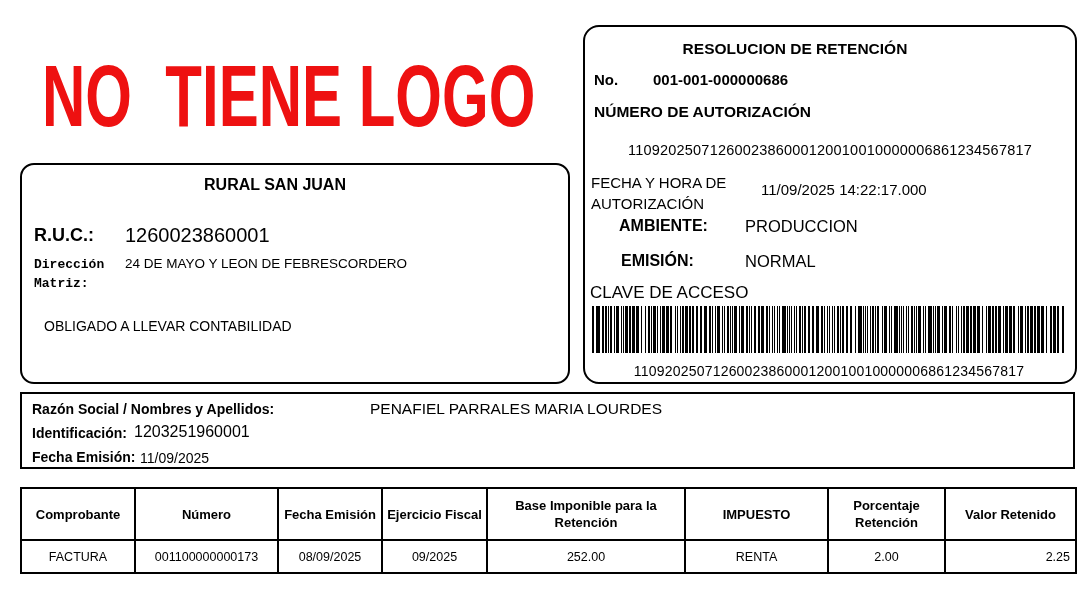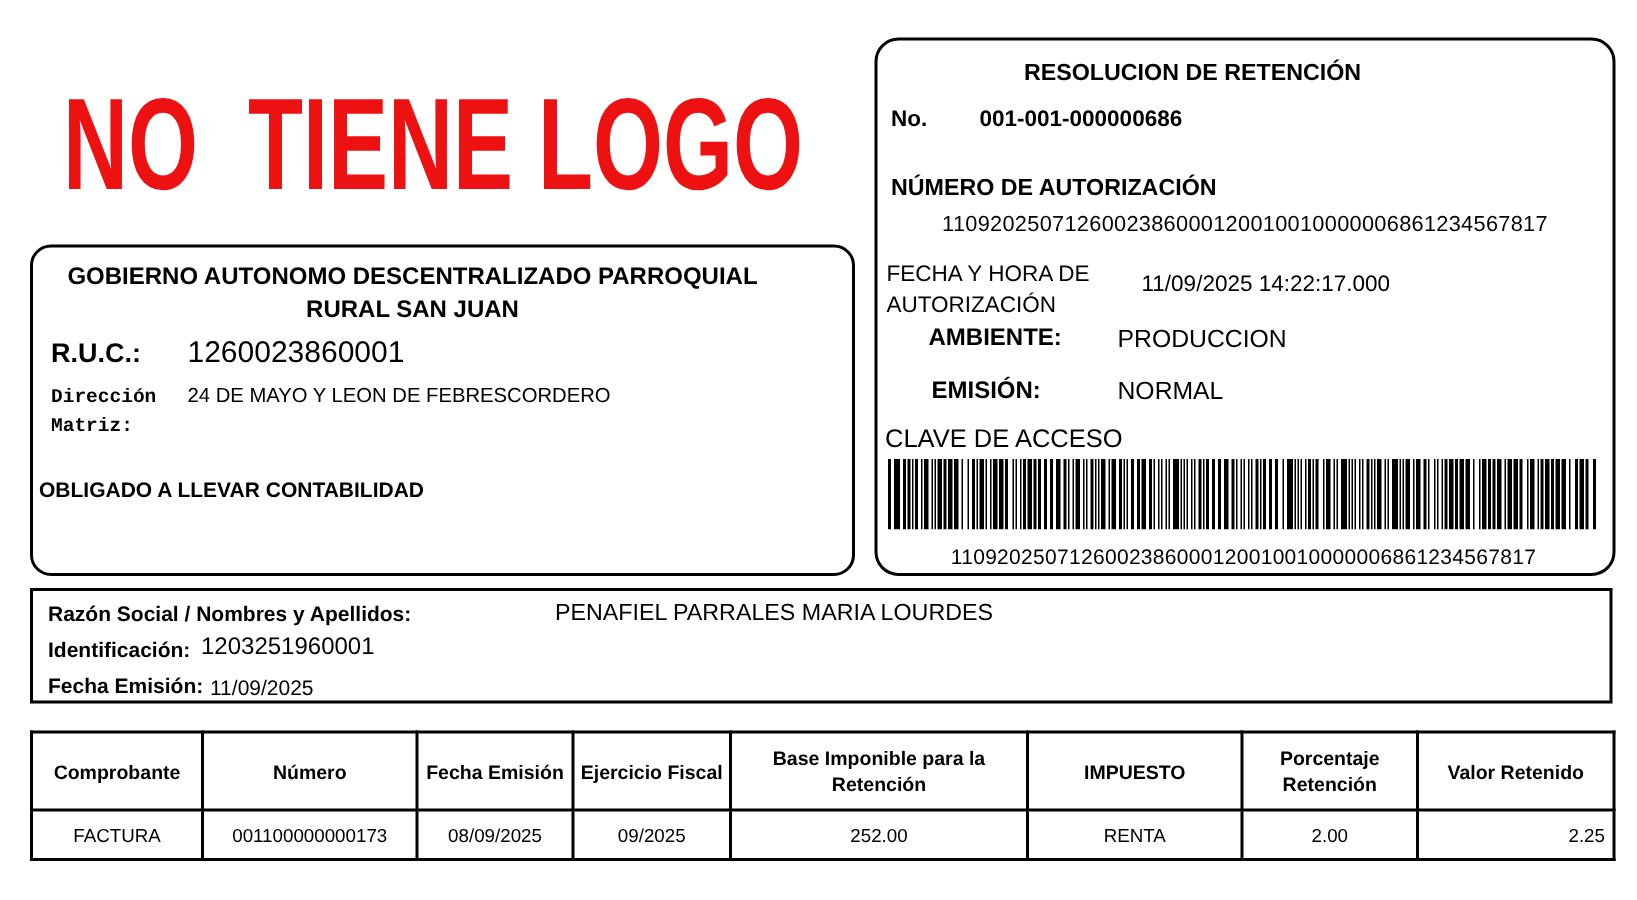--- a/index.html
+++ b/index.html
@@ -26,32 +26,32 @@
     border:2px solid #000; border-radius:14px; box-sizing:border-box;
   }
   .emisor-nombre {
     position:absolute; top:9px; left:0; right:0; padding-right:40px;
     text-align:center; font-weight:bold; font-size:16px; line-height:22px;
   }
   .ruc-label { position:absolute; left:12px; top:60px; font-size:18px; font-weight:bold; }
   .ruc-value { position:absolute; left:103px; top:59px; font-size:20px; }
   .dir-label { position:absolute; left:12px; top:90px; width:82px; font-size:13px; font-weight:bold; line-height:19px;font-family:Liberation Mono, monospace; }
   .dir-value { position:absolute; left:103px; top:91px; font-size:13.5px; }
-  .obligado  { position:absolute; left:4px; top:153px; font-size:14px; font-weight:bold; }
+  .obligado  { position:absolute; left:22px; top:153px; font-size:14px; font-weight:normal; }
   .agente    { position:absolute; left:0; right:0; top:198px; padding-right:40px; text-align:center; font-size:14px; font-weight:bold; }
 
   
   .box-comprobante {
     position:absolute; left:583px; top:25px; width:494px; height:359px;
     border:2px solid #000; border-radius:16px; box-sizing:border-box;
   }
   .comp-titulo     { position:absolute; top:13px; left:0; right:0; padding-right:70px; text-align:center; font-weight:bold; font-size:15.5px; }
   .comp-no-label   { position:absolute; left:9px;  top:44px;  font-weight:bold; font-size:15px; }
   .comp-numero     { position:absolute; left:68px; top:44px;  font-weight:bold; font-size:15px; }
-  .comp-auth-label { position:absolute; left:9px;  top:76px;  font-weight:bold; font-size:15.5px;margin-top:14px; }
+  .comp-auth-label { position:absolute; left:9px;  top:76px;  font-weight:bold; font-size:15.5px; }
   .comp-auth-num   { position:absolute; left:0; right:0; top:115px; text-align:center; font-size:14.5px; letter-spacing:0.2px; }
   .comp-fecha-label{ position:absolute; left:6px;  top:145px; width:170px; font-size:15px; line-height:21px; }
   .comp-fecha-value{ position:absolute; left:176px; top:154px; font-size:15px; }
   .comp-ambiente-label { position:absolute; left:34px; top:190px; font-size:16px; font-weight:bold; }
   .comp-ambiente-value { position:absolute; left:160px; top:190px; font-size:16.5px; }
   .comp-emision-label  { position:absolute; left:36px; top:225px; font-size:16px; font-weight:bold; }
   .comp-emision-value  { position:absolute; left:160px; top:225px; font-size:16.5px; }
   .comp-clave-label    { position:absolute; left:5px;  top:256px; font-size:17px; }
   .barcode {
     position:absolute; left:7px; top:279px; width:474px; height:47px;
@@ -88,21 +88,20 @@
 </style>
 </head>
 <body>
 
 <div class="page">
 
   <div class="logo-text" style="color: rgb(238, 17, 17);">NO  TIENE LOGO</div>
 
   <div class="box-emisor">
     <div class="emisor-nombre">
-      <div>GOBIERNO AUTONOMO DESCENTRALIZADO PARROQUIAL</div>
       <div>RURAL SAN JUAN</div>
     </div>
     <div class="ruc-label">R.U.C.:</div>
     <div class="ruc-value">1260023860001</div>
     <div class="dir-label">Dirección Matriz:</div>
     <div class="dir-value">24 DE MAYO Y LEON DE FEBRESCORDERO</div>
     <div class="obligado">OBLIGADO A LLEVAR CONTABILIDAD</div>
   </div>
 
   <div class="box-comprobante">

